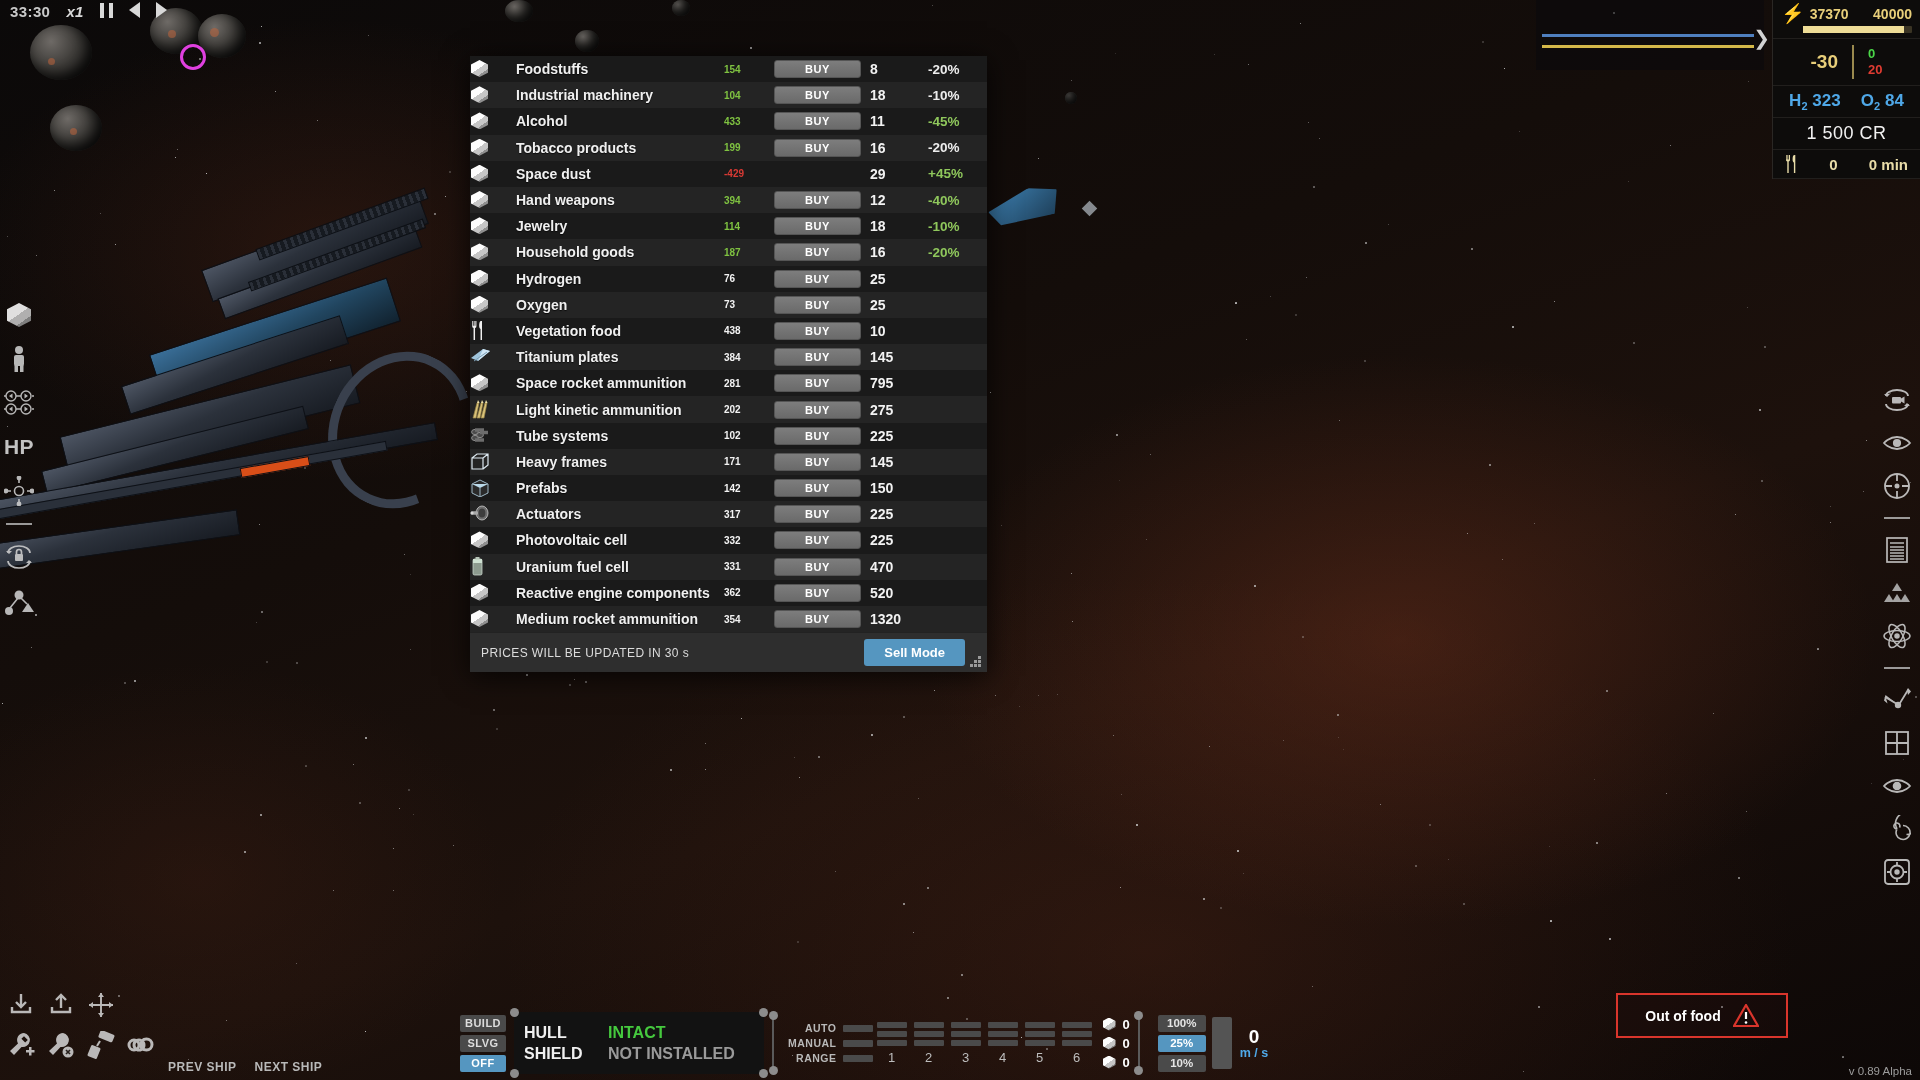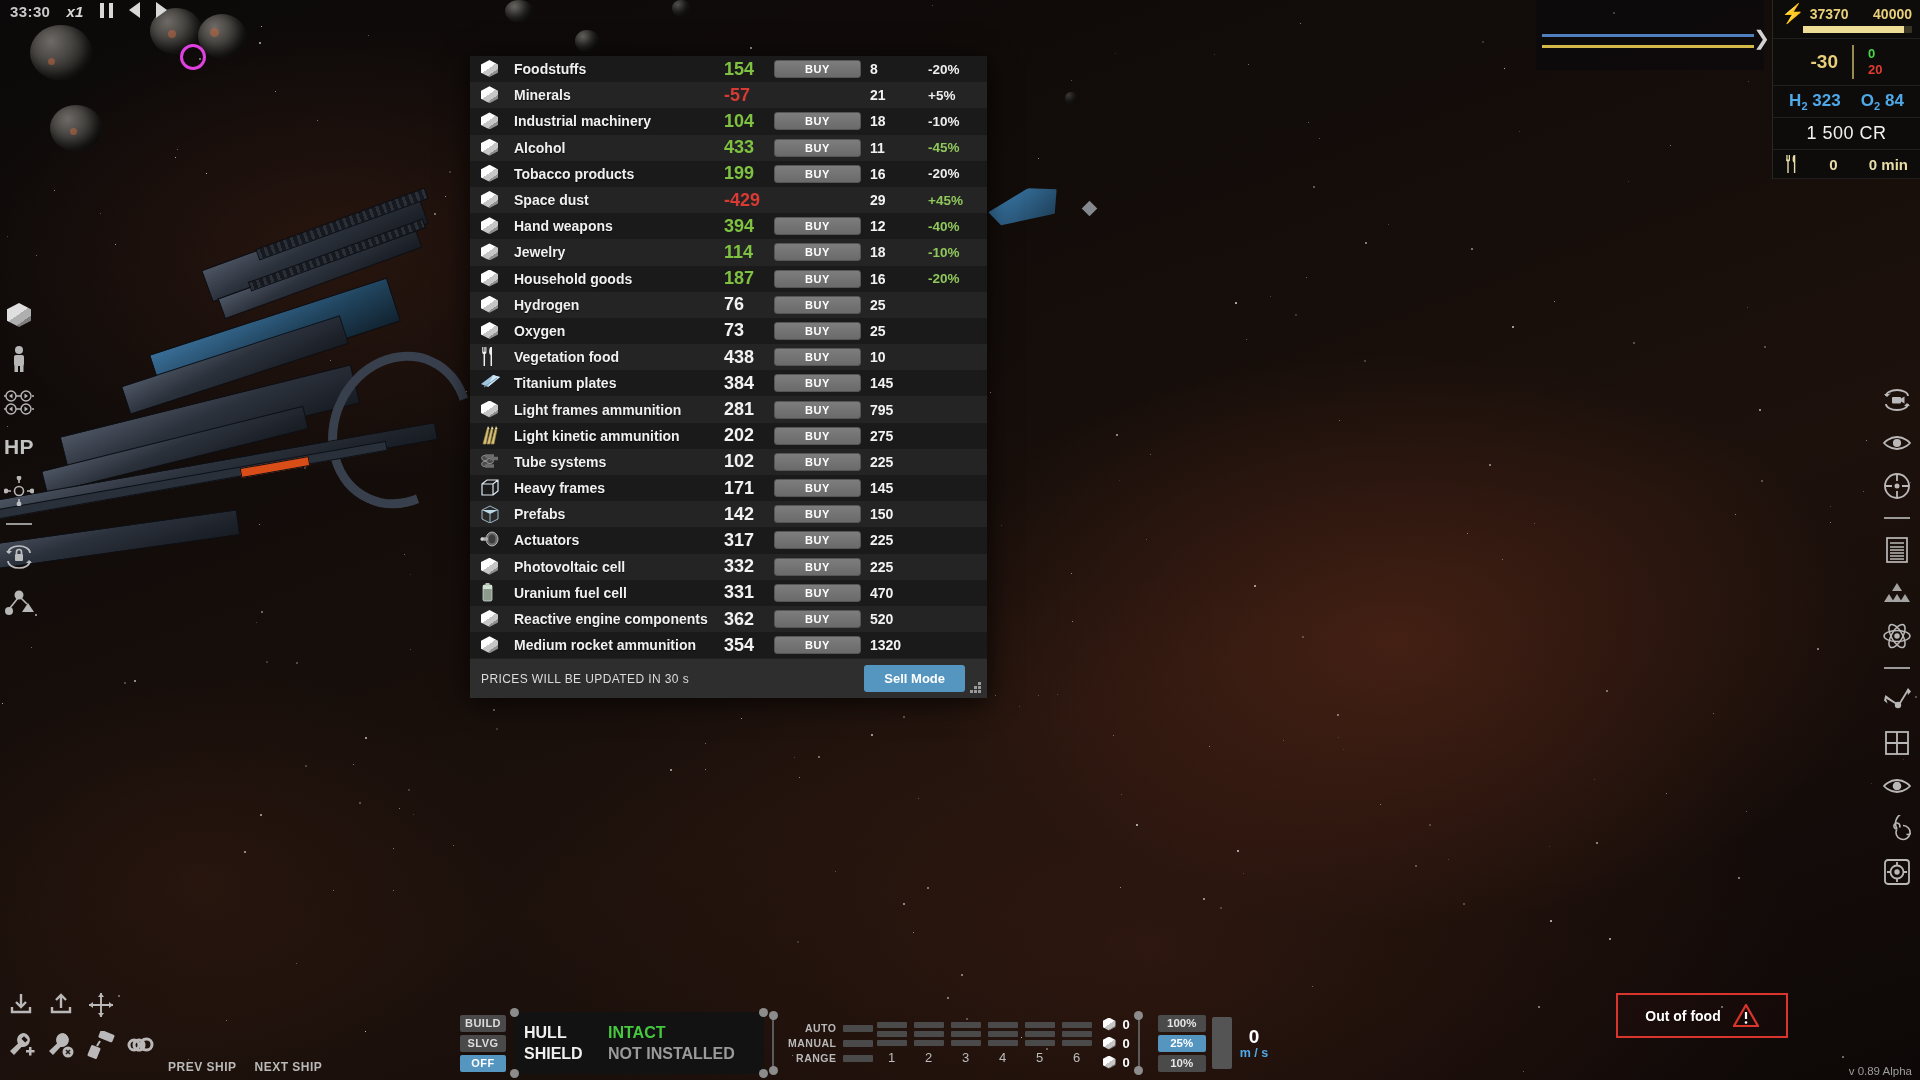--- a/index.html
+++ b/index.html
@@ -124,25 +124,25 @@
   }
   .col-c { width:246px; padding-left:11px; }
   .col-s { width:146px; padding-left:8px; }
   .col-p { flex:1; padding-left:8px; }
 
   #mkt-body { background:#1c1c1c; }
   .mrow { display:flex; align-items:center; height:26.2px; }
   .mrow:nth-child(odd)  { background:#1a1a1a; }
   .mrow:nth-child(even) { background:#242424; }
 
-  .cell-c { width:246px; display:flex; align-items:center; gap:14px; padding-left:10px; }
+  .cell-c { width:246px; display:flex; align-items:center; gap:26px; }
   .cname { color:#f0f0f0; font-size:14px; font-weight:bold; white-space:nowrap;
            text-shadow:0 1px 1px rgba(0,0,0,0.7); }
   .cell-s { width:146px; display:flex; align-items:center; gap:10px; padding-left:8px; }
-  .snum { width:40px; font-size:18px; font-weight:bold; }
+  .snum { width:40px; font-size:10px; font-weight:bold; }
   .snum.pos { color:#7fc241; } .snum.neg { color:#d83a34; } .snum.neu { color:#f2f2f2; }
   .buybtn {
     width:87px; height:18px; border-radius:3px;
     background:linear-gradient(180deg,#7d7d7d 0%,#6a6a6a 100%);
     color:#fff; font-size:11px; font-weight:bold; letter-spacing:0.6px;
     display:flex; align-items:center; justify-content:center; cursor:pointer;
     border:1px solid #555;
   }
   .cell-p { flex:1; display:flex; align-items:center; padding-left:8px; }
   .pnum { width:58px; font-size:14px; font-weight:bold; color:#f2f2f2; }
@@ -768,35 +768,20 @@
         <div class="cell-p">
           <span class="pnum">8</span>
           <span class="ppct nm">-20%</span>
         </div>
       </div>
       <div class="mrow">
         <div class="cell-c">
           <span class="cico">
             <div class="cube-ico"></div>
           </span>
-          <span class="cname">Minerals</span>
-        </div>
-        <div class="cell-s">
-          <span class="snum neg">-57</span>
-        </div>
-        <div class="cell-p">
-          <span class="pnum">21</span>
-          <span class="ppct nm">+5%</span>
-        </div>
-      </div>
-      <div class="mrow">
-        <div class="cell-c">
-          <span class="cico">
-            <div class="cube-ico"></div>
-          </span>
           <span class="cname">Industrial machinery</span>
         </div>
         <div class="cell-s">
           <span class="snum pos">104</span>
           <span class="buybtn">BUY</span>
         </div>
         <div class="cell-p">
           <span class="pnum">18</span>
           <span class="ppct nm">-10%</span>
         </div>
@@ -957,21 +942,21 @@
         </div>
         <div class="cell-p">
           <span class="pnum">145</span>
         </div>
       </div>
       <div class="mrow">
         <div class="cell-c">
           <span class="cico">
             <div class="cube-ico"></div>
           </span>
-          <span class="cname">Light frames ammunition</span>
+          <span class="cname">Space rocket ammunition</span>
         </div>
         <div class="cell-s">
           <span class="snum neu">281</span>
           <span class="buybtn">BUY</span>
         </div>
         <div class="cell-p">
           <span class="pnum">795</span>
         </div>
       </div>
       <div class="mrow">

